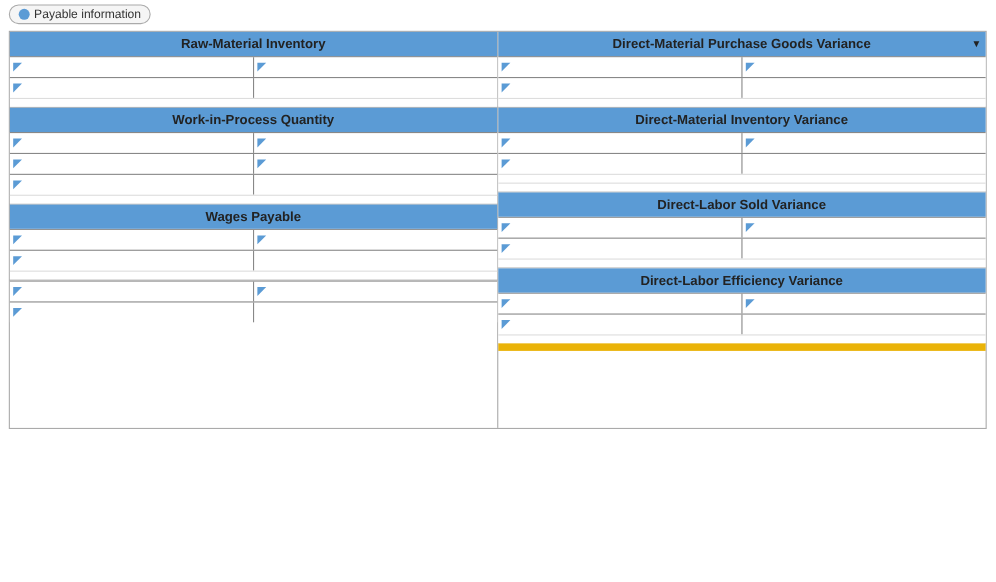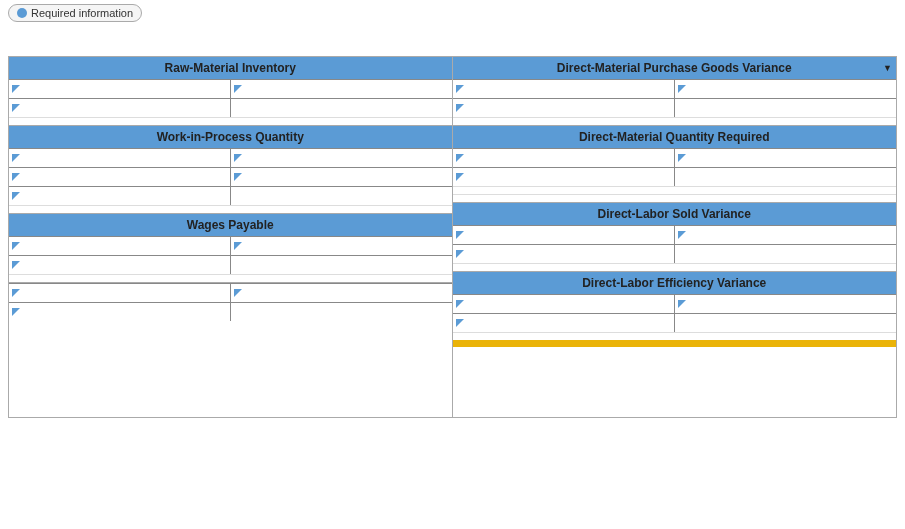--- a/index.html
+++ b/index.html
@@ -108,25 +108,25 @@
     }
   </style>
 </head>
 <body>
 
 
 
 
 <div class="required-info-badge">
   <span class="dot"></span>
-  <span>Required information</span>
+  <span>Payable information</span>
 </div>
 
 
-<div style="display: grid; grid-template-columns: 1fr 1fr; gap: 0; border: 1px solid #aaa; margin-top: 28px;">
+<div style="display: grid; grid-template-columns: 1fr 1fr; gap: 0; border: 1px solid #aaa;">
 
   <div style="border-right: 1px solid #aaa;">
 
     <div style="border-bottom: 1px solid #aaa;">
       <div class="acct-header">
         <span>Raw-Material Inventory</span>
       </div>
       <div class="t-body">
         <div class="t-lines">
           <div class="t-line">
@@ -280,21 +280,21 @@
                 <input class="t-input" type="text" value="" style="">
               </div>
           </div>
           <div class="spacer-row"></div>
         </div>
       </div>
     </div>
 
     <div style="border-bottom: 1px solid #aaa;">
       <div class="acct-header">
-        <span>Direct-Material Quantity Required</span>
+        <span>Direct-Material Inventory Variance</span>
       </div>
       <div class="t-body">
         <div class="t-lines">
           <div class="t-line">
             <div class="t-left">
                 <span class="flag"></span>
                 <input class="t-input" type="text" value="" style="">
               </div>
             <div class="t-right">
                 <span class="flag"></span>

